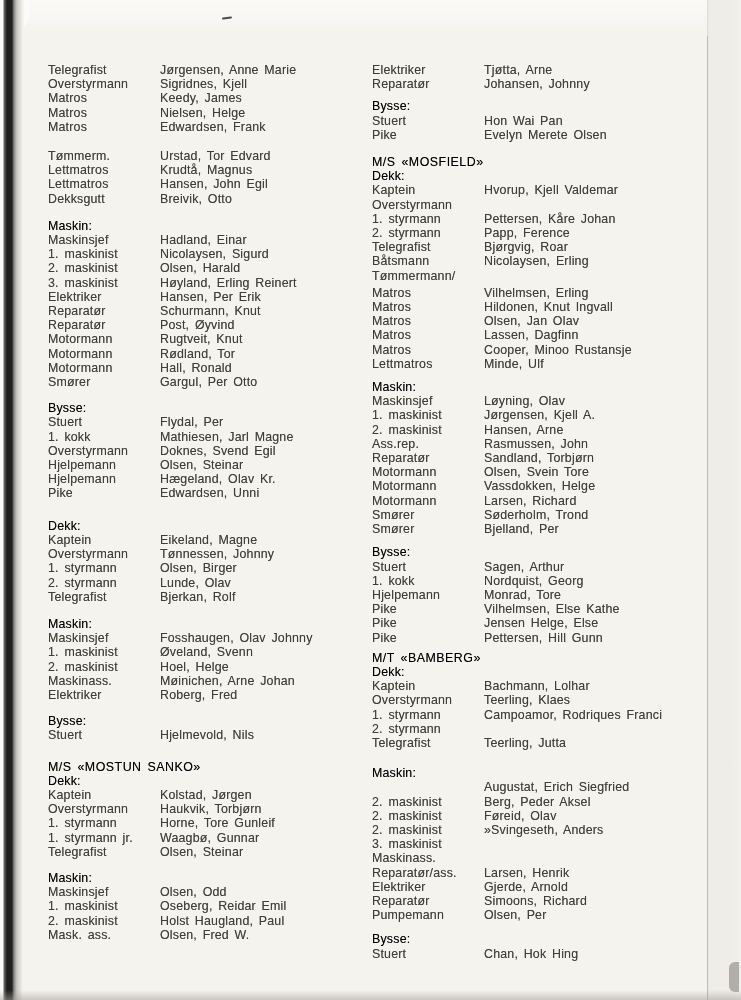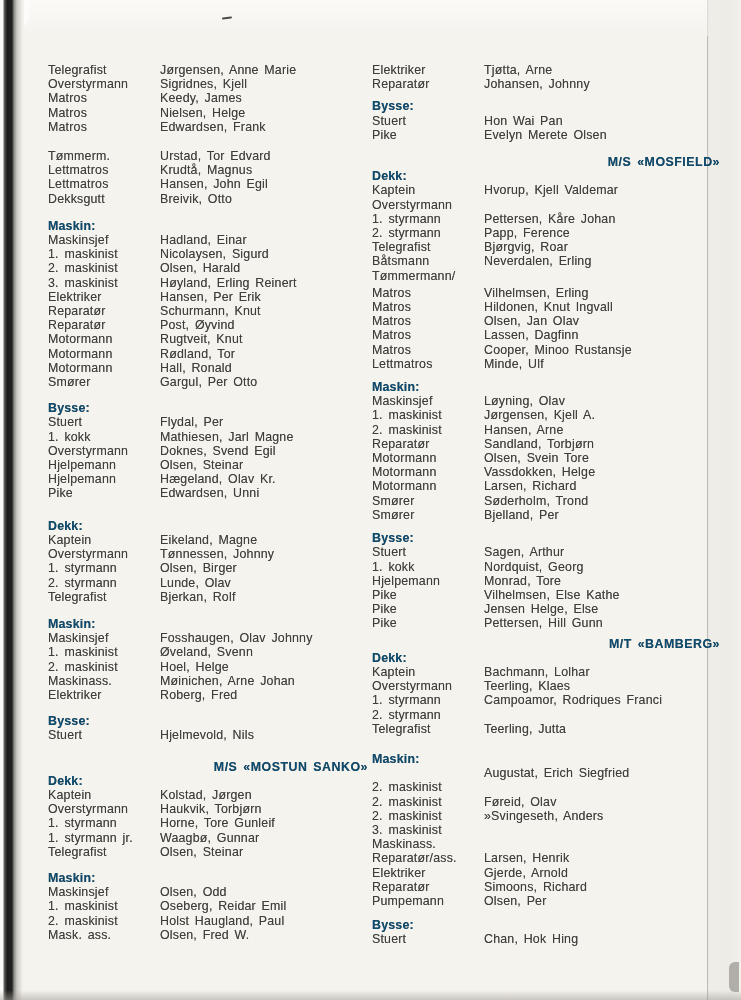--- a/index.html
+++ b/index.html
@@ -60,24 +60,24 @@
     font-size:12.4px;line-height:14.2px;
     letter-spacing:.2px;word-spacing:2px;
     text-shadow:0 0 .4px rgba(63,62,59,.55);
   }
   .col-left{left:48px;width:320px;}
   .col-right{left:372px;width:348px;}
   .row{display:flex;}
   .role{width:112px;flex:none;}
   .name{flex:1;}
   .ship-heading,.section-heading{
-    font-weight:bold;color:#0c4a6e;
+    font-weight:normal;color:#000000;
     text-shadow:0 0 .5px rgba(46,45,42,.6);
   }
-  .ship-heading{letter-spacing:.5px;text-align:right;}
+  .ship-heading{letter-spacing:.5px;}
 </style>
 </head>
 <body>
 
 <div class="scan-page">
   <div class="top-band"></div>
   <div class="binding-corner"></div>
   <div class="binding-strip"></div>
   <div class="right-crease"></div>
   <div class="crease-line"></div>
@@ -321,21 +321,21 @@
       <div class="row">
         <span class="role">2. styrmann</span>
         <span class="name">Papp, Ference</span>
       </div>
       <div class="row">
         <span class="role">Telegrafist</span>
         <span class="name">Bjørgvig, Roar</span>
       </div>
       <div class="row">
         <span class="role">Båtsmann</span>
-        <span class="name">Neverdalen, Erling</span>
+        <span class="name">Nicolaysen, Erling</span>
       </div>
       <div class="row">
         <span class="role">Tømmermann/</span>
         <span class="name"></span>
       </div>
       <div class="gap" style="height: 3px;"></div>
       <div class="row">
         <span class="role">Matros</span>
         <span class="name">Vilhelmsen, Erling</span>
       </div>
@@ -365,20 +365,24 @@
         <span class="role">Maskinsjef</span>
         <span class="name">Løyning, Olav</span>
       </div>
       <div class="row">
         <span class="role">1. maskinist</span>
         <span class="name">Jørgensen, Kjell A.</span>
       </div>
       <div class="row">
         <span class="role">2. maskinist</span>
         <span class="name">Hansen, Arne</span>
+      </div>
+      <div class="row">
+        <span class="role">Ass.rep.</span>
+        <span class="name">Rasmussen, John</span>
       </div>
       <div class="row">
         <span class="role">Reparatør</span>
         <span class="name">Sandland, Torbjørn</span>
       </div>
       <div class="row">
         <span class="role">Motormann</span>
         <span class="name">Olsen, Svein Tore</span>
       </div>
       <div class="row">
@@ -446,20 +450,21 @@
         <span class="name">Teerling, Jutta</span>
       </div>
       <div class="gap" style="height: 16px;"></div>
       <div class="section-heading">Maskin:</div>
       <div class="row">
         <span class="role"></span>
         <span class="name">Augustat, Erich Siegfried</span>
       </div>
       <div class="row">
         <span class="role">2. maskinist</span>
+        <span class="name">Berg, Peder Aksel</span>
       </div>
       <div class="row">
         <span class="role">2. maskinist</span>
         <span class="name">Føreid, Olav</span>
       </div>
       <div class="row">
         <span class="role">2. maskinist</span>
         <span class="name">»Svingeseth, Anders</span>
       </div>
       <div class="row">

